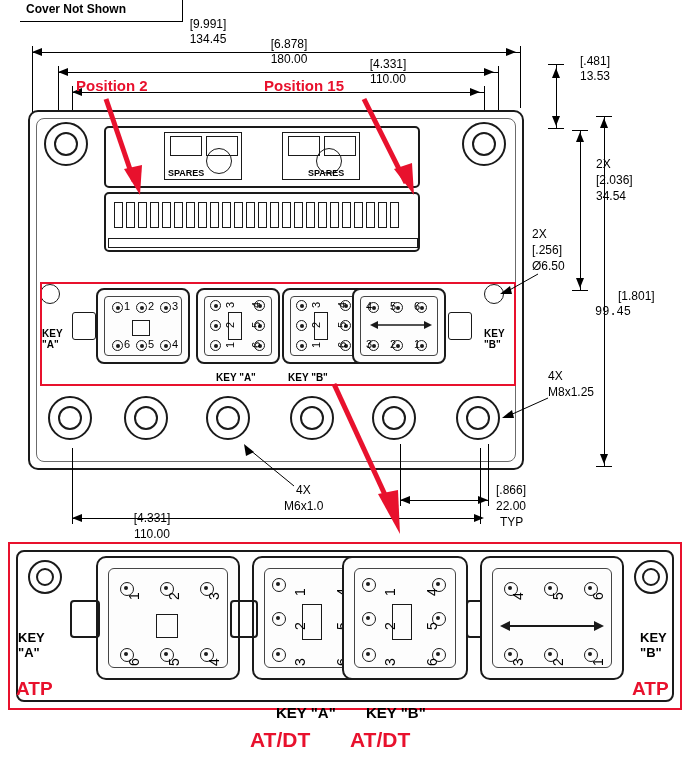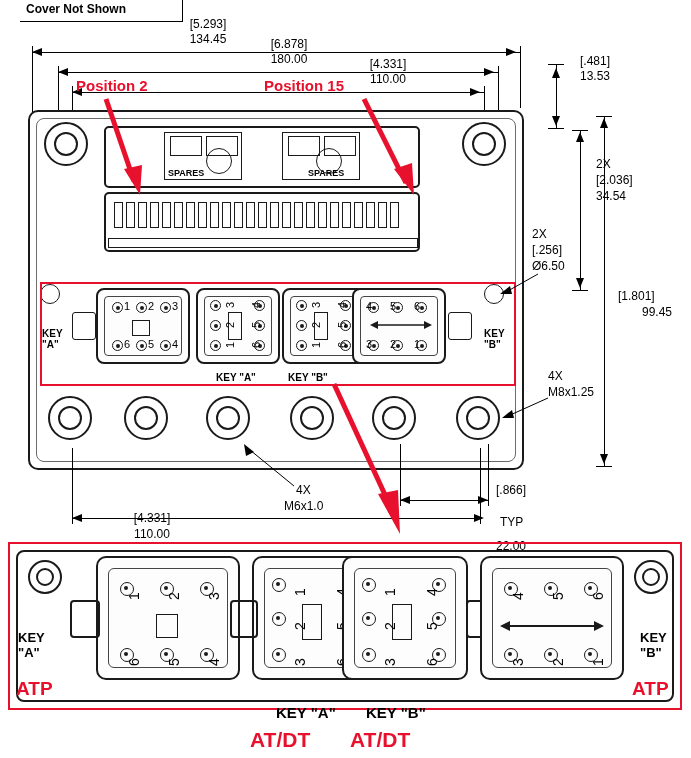--- a/index.html
+++ b/index.html
@@ -31,21 +31,21 @@
   svg{overflow:visible;}
 </style>
 </head>
 <body>
 
 <div id="root">
 
   <div class="abs" style="left:20px;top:0px;width:163px;height:22px;border:1.5px solid #000;border-top:none;border-left:none;box-sizing:border-box;"></div>
   <div class="abs txt bold" style="left:26px;top:3px;">Cover Not Shown</div>
 
-  <div class="abs txt ctr" style="left:168px;top:18px;width:80px;">[5.293]</div>
+  <div class="abs txt ctr" style="left:168px;top:18px;width:80px;">[9.991]</div>
   <div class="abs txt ctr" style="left:168px;top:33px;width:80px;">134.45</div>
   <div class="dimline h1" style="left:32px;top:52px;width:488px;"></div>
   <div class="tick" style="left:32px;top:46px;height:68px;"></div>
   <div class="tick" style="left:520px;top:46px;height:62px;"></div>
   <svg class="abs" style="left:28px;top:46px;width:500px;height:14px;">
     <polygon points="4,6 14,2 14,10" fill="#000"></polygon>
     <polygon points="488,6 478,2 478,10" fill="#000"></polygon>
   </svg>
 
   <div class="abs txt ctr" style="left:249px;top:38px;width:80px;">[6.878]</div>
@@ -251,21 +251,21 @@
 
   <div class="abs txt" style="left:532px;top:228px;">2X</div>
   <div class="abs txt" style="left:532px;top:244px;">[.256]</div>
   <div class="abs txt" style="left:532px;top:260px;">Ø6.50</div>
   <svg class="abs" style="left:498px;top:272px;width:44px;height:26px;">
     <line x1="40" y1="2" x2="8" y2="20" stroke="#000" stroke-width="1"></line>
     <polygon points="2,22 12,14 14,22" fill="#000"></polygon>
   </svg>
 
   <div class="abs txt" style="left:618px;top:290px;">[1.801]</div>
-  <div class="abs txt" style="left:642px;top:306px;">99.45</div>
+  <div class="abs txt" style="left:595px;top:306px;font-family:Liberation Mono, monospace;">99.45</div>
   <div class="dimline v1" style="left:604px;top:116px;height:350px;"></div>
   <div class="dimline h1" style="left:596px;top:116px;width:16px;"></div>
   <div class="dimline h1" style="left:596px;top:466px;width:16px;"></div>
   <svg class="abs" style="left:598px;top:116px;width:14px;height:352px;">
     <polygon points="6,2 2,12 10,12" fill="#000"></polygon>
     <polygon points="6,348 2,338 10,338" fill="#000"></polygon>
   </svg>
 
   <div class="abs txt" style="left:548px;top:370px;">4X</div>
   <div class="abs txt" style="left:548px;top:386px;">M8x1.25</div>
@@ -275,21 +275,21 @@
   </svg>
 
   <div class="abs txt" style="left:296px;top:484px;">4X</div>
   <div class="abs txt" style="left:284px;top:500px;">M6x1.0</div>
   <svg class="abs" style="left:236px;top:442px;width:64px;height:46px;">
     <line x1="58" y1="44" x2="14" y2="8" stroke="#000" stroke-width="1"></line>
     <polygon points="8,2 18,10 10,14" fill="#000"></polygon>
   </svg>
 
   <div class="abs txt" style="left:496px;top:484px;">[.866]</div>
-  <div class="abs txt" style="left:496px;top:500px;margin-top:40px;">22.00</div>
+  <div class="abs txt" style="left:496px;top:500px;">22.00</div>
   <div class="abs txt" style="left:500px;top:516px;">TYP</div>
   <div class="dimline h1" style="left:400px;top:500px;width:88px;"></div>
   <div class="tick" style="left:400px;top:444px;height:62px;"></div>
   <div class="tick" style="left:488px;top:444px;height:62px;"></div>
   <svg class="abs" style="left:396px;top:494px;width:100px;height:14px;">
     <polygon points="4,6 14,2 14,10" fill="#000"></polygon>
     <polygon points="92,6 82,2 82,10" fill="#000"></polygon>
   </svg>
 
   <div class="abs txt ctr" style="left:112px;top:512px;width:80px;">[4.331]</div>

